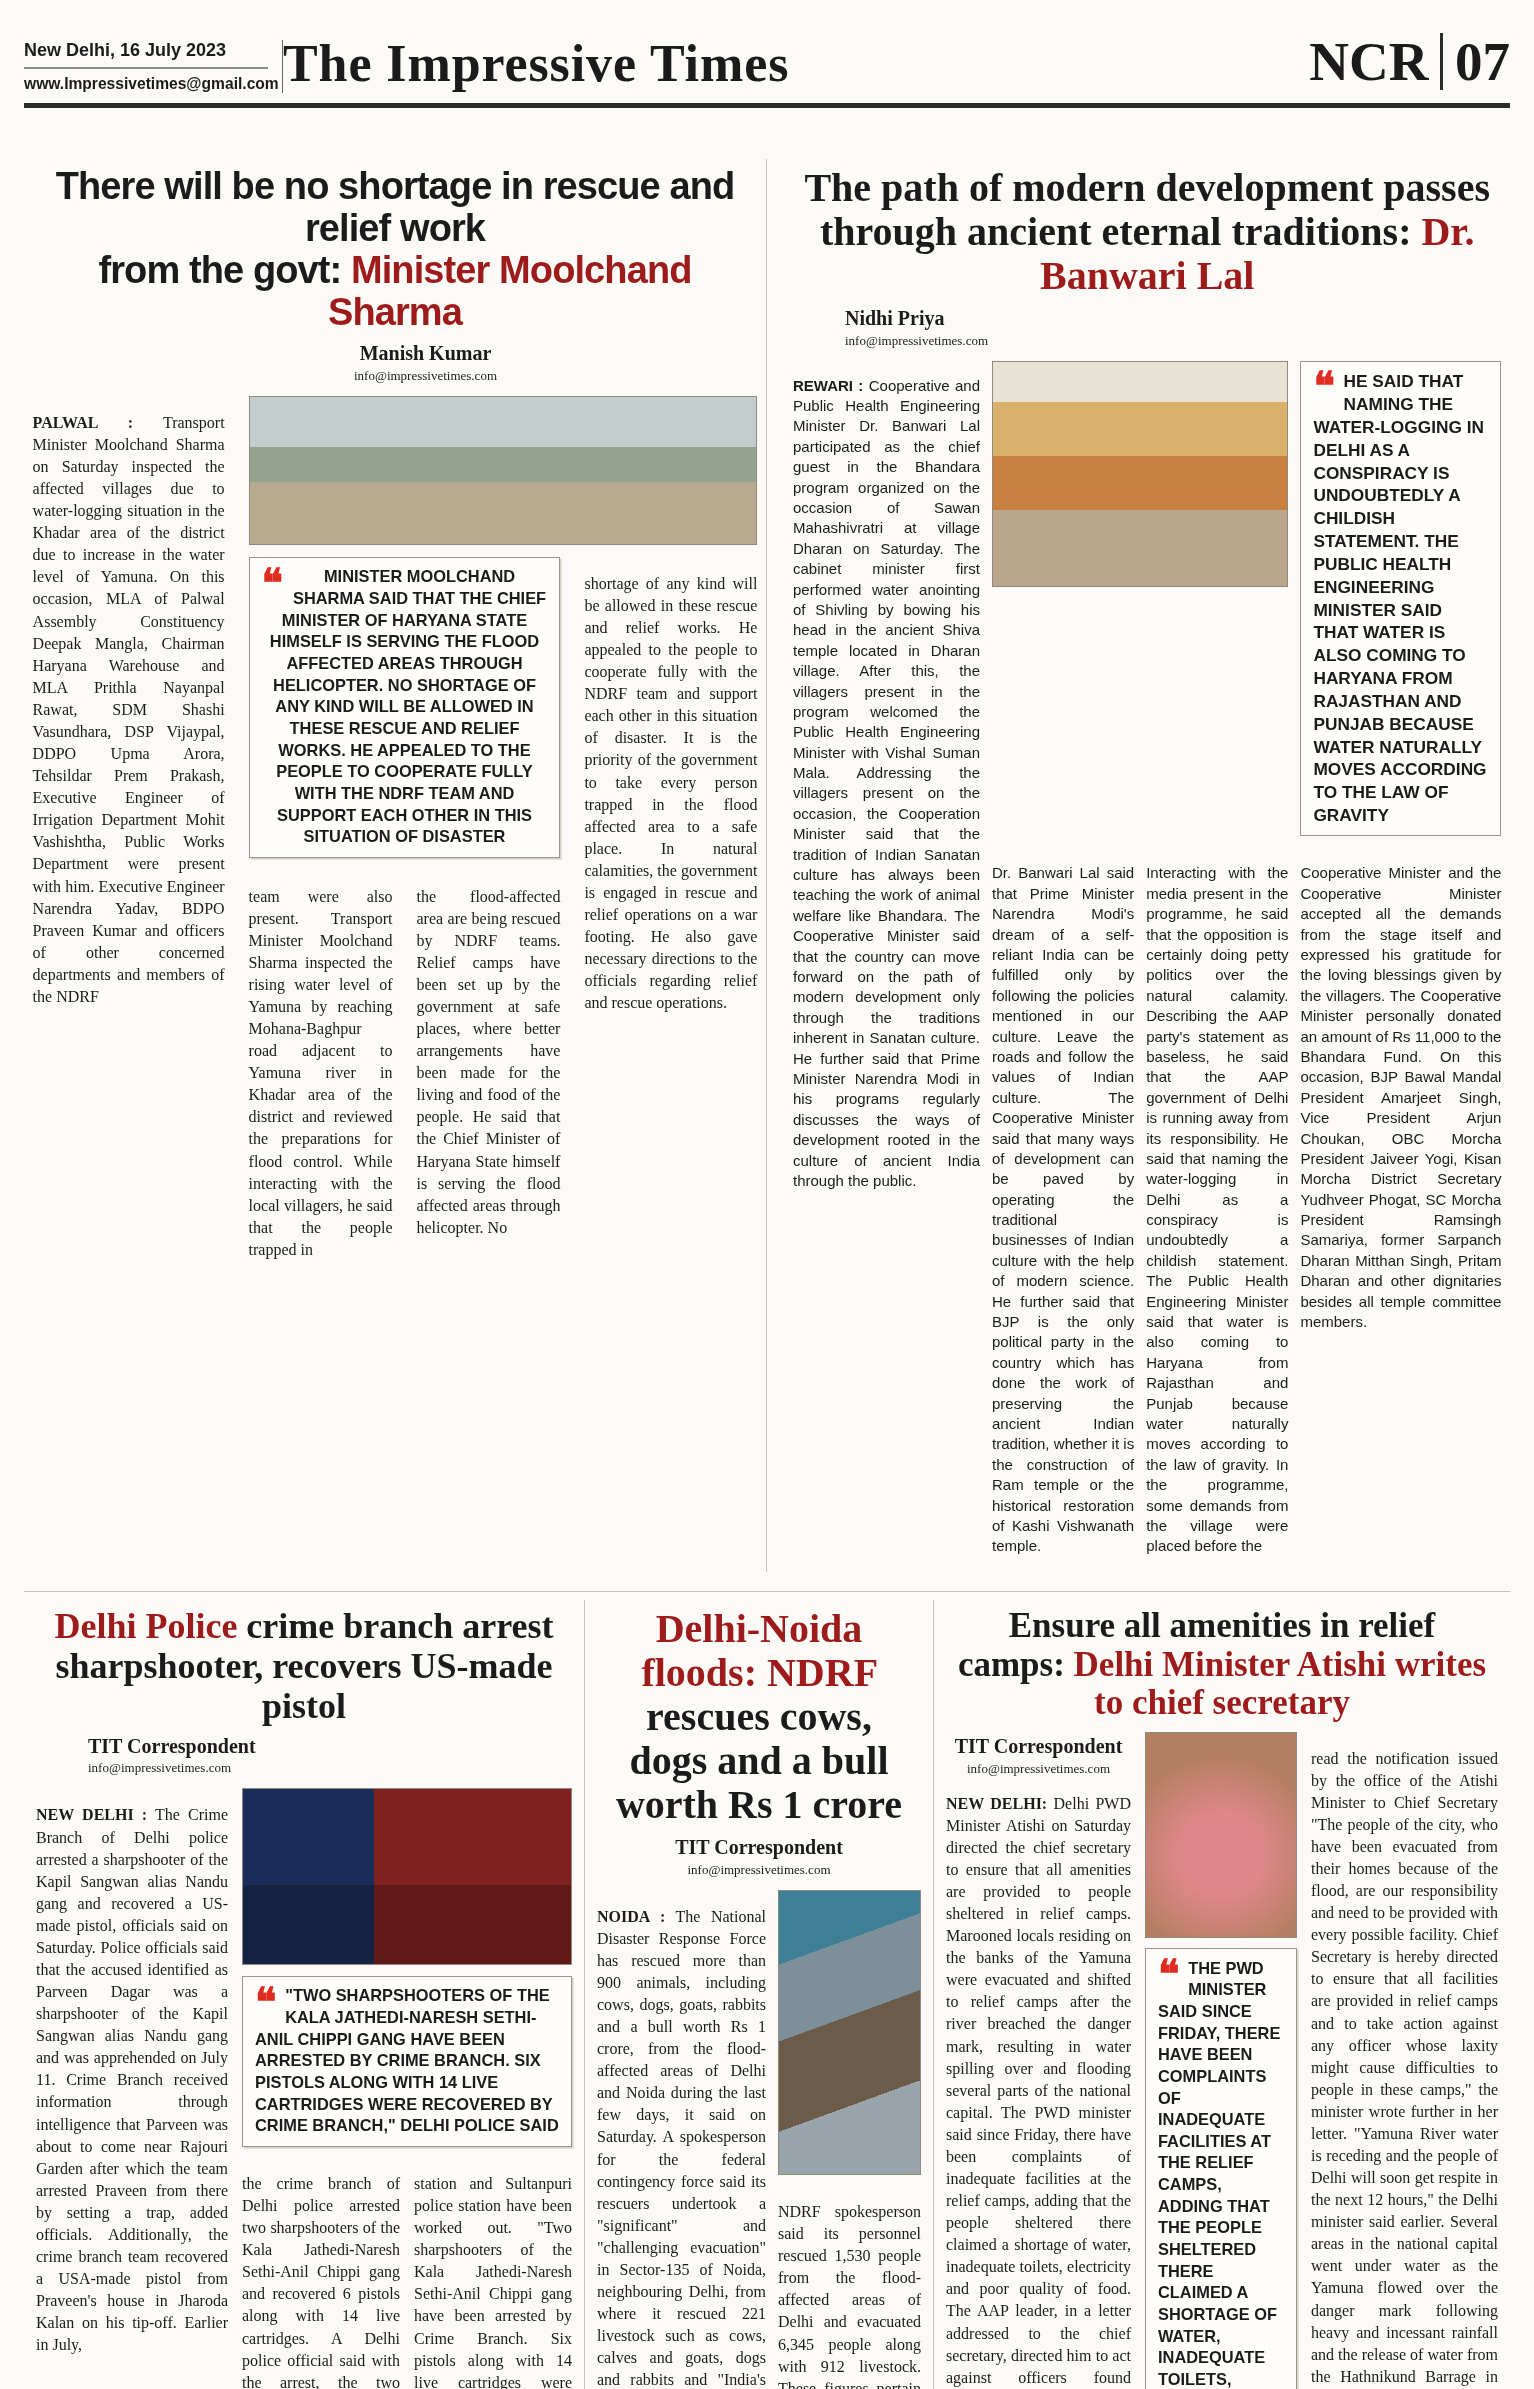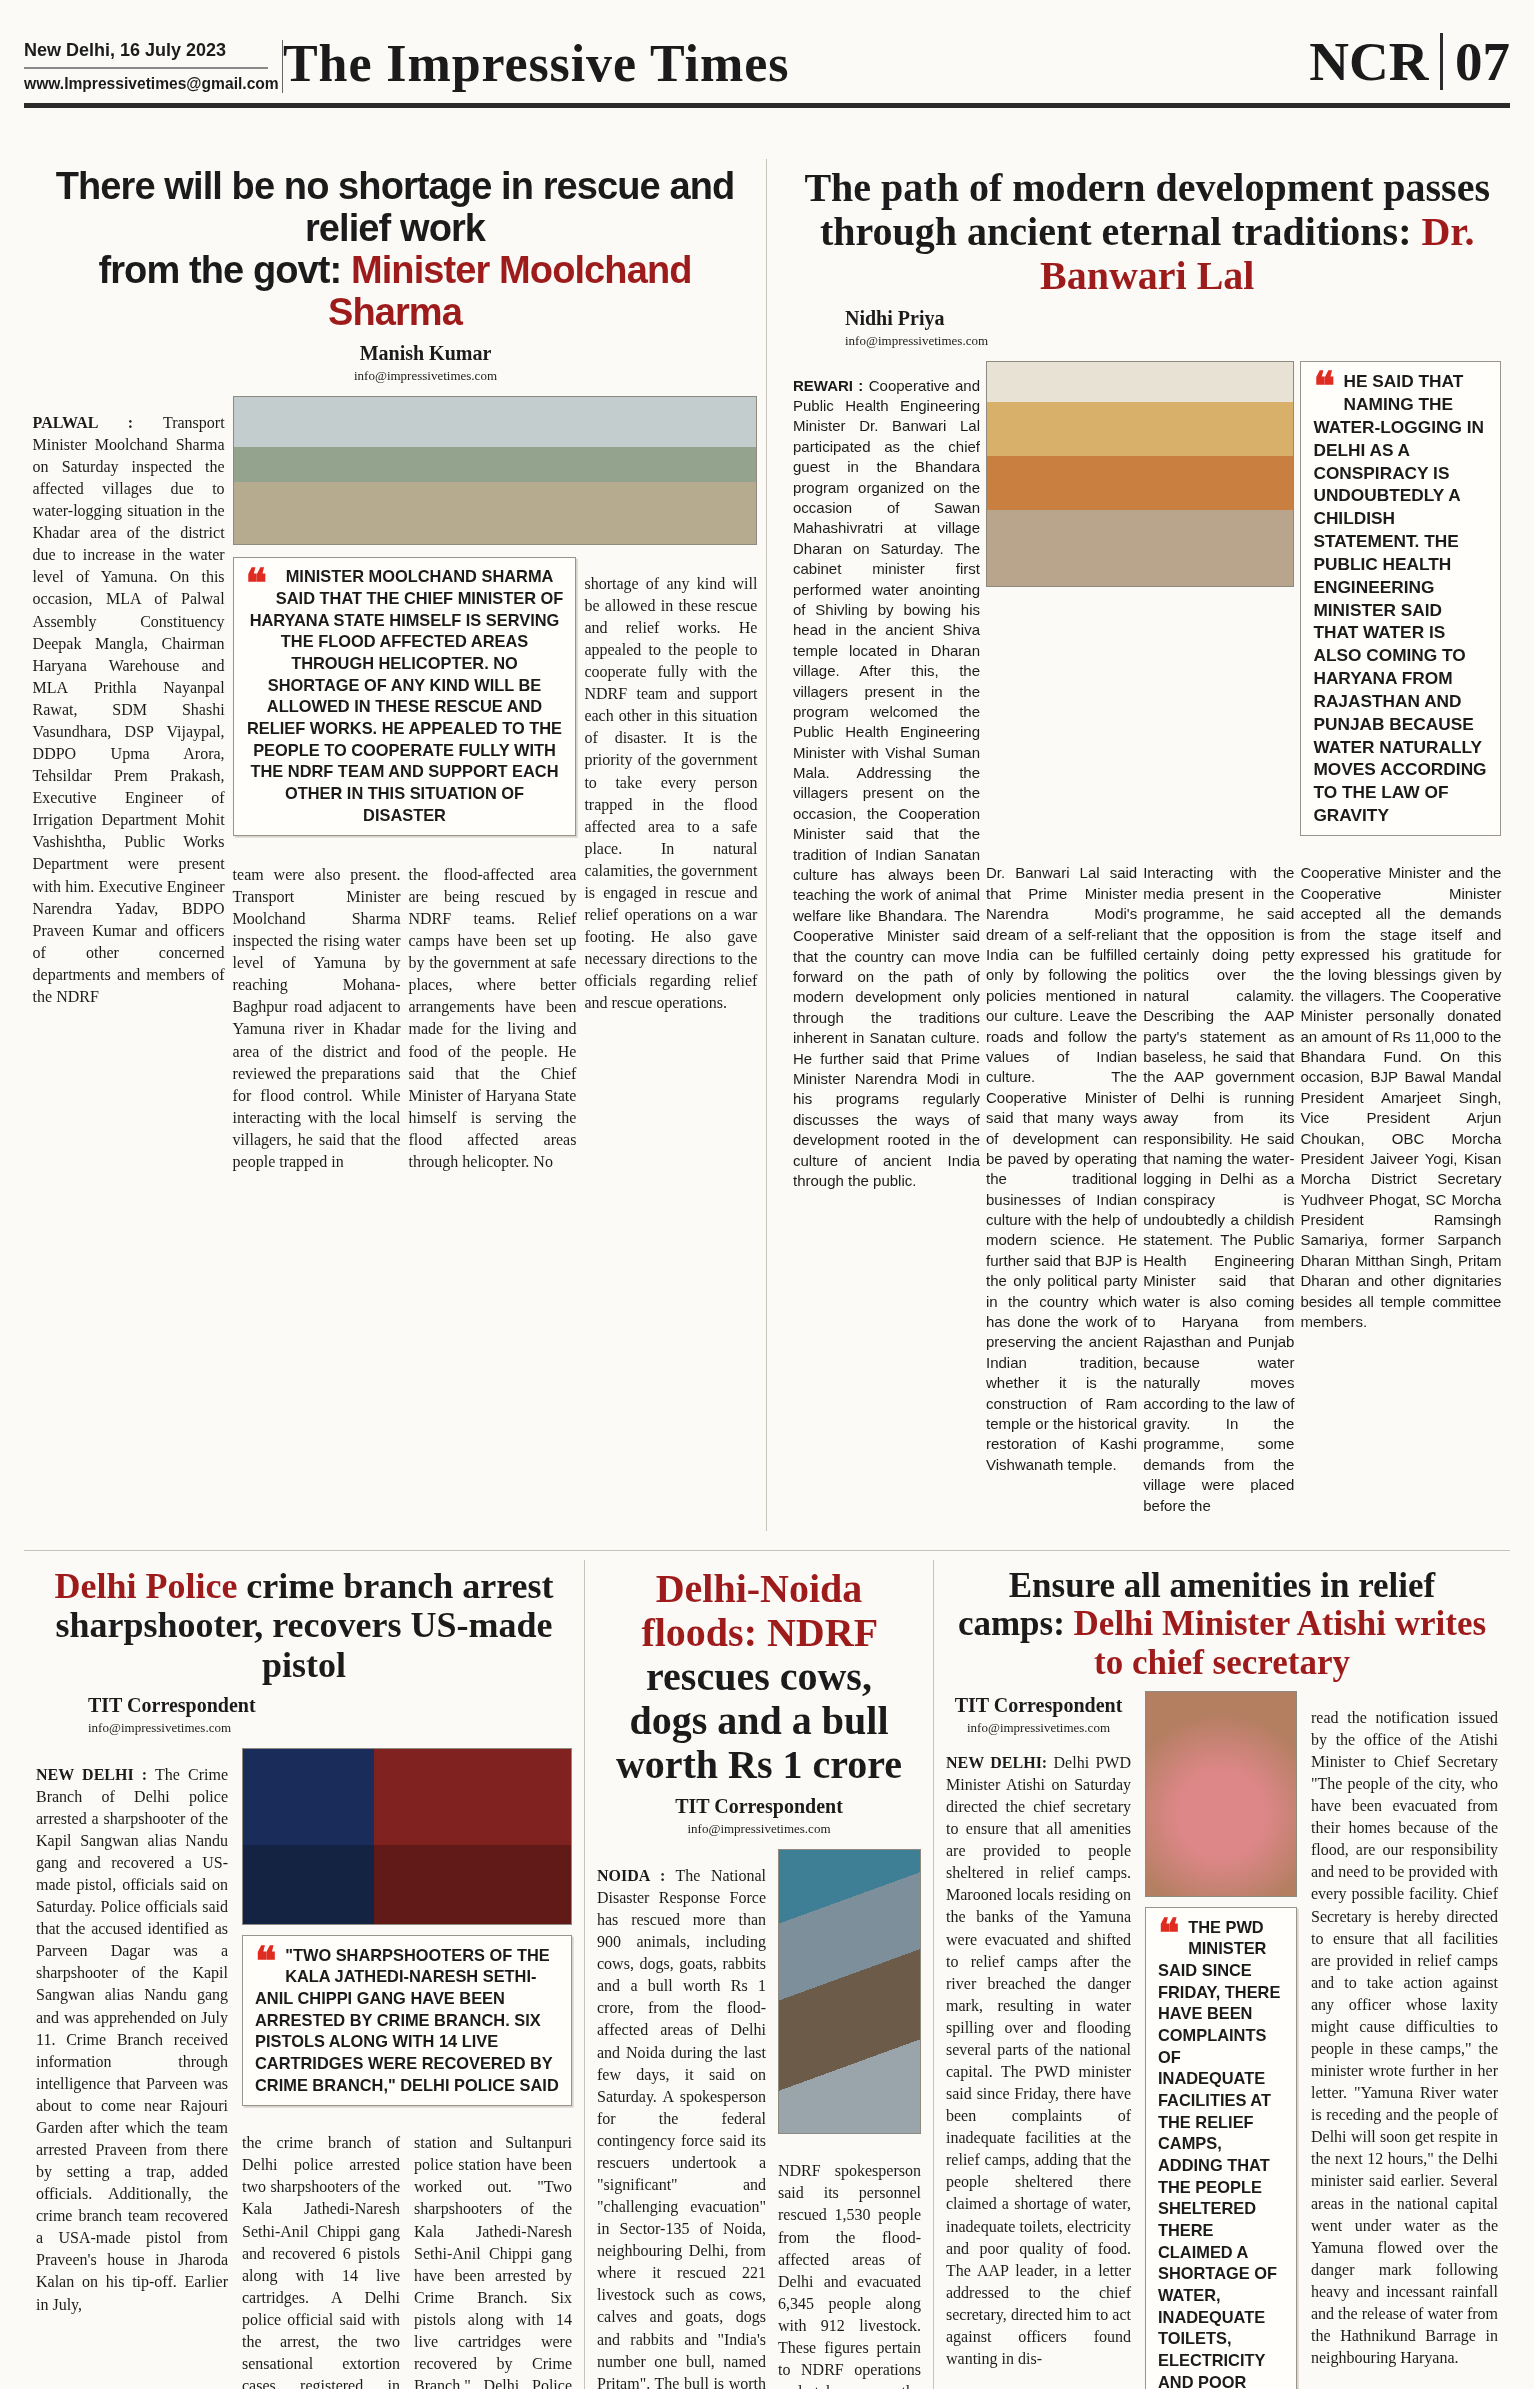--- a/index.html
+++ b/index.html
@@ -32,30 +32,30 @@
   .pq{border:0.9px solid #9a958c;background:#fffefb;box-shadow:1.7px 1.7px 0 #d8d4cb;
       padding:8.6px 12px;font:bold 16.4px/1.32 "Liberation Sans",sans-serif;text-align:center;}
   .pq .qmark{color:#e02b20;font-family:"DejaVu Serif",serif;font-size:40px;line-height:.55;
              float:left;margin:5.2px 8.6px 0 0;}
   .band{border-top:0.9px solid #c8c3ba;}
 
   
   .band1{display:grid;grid-template-columns:742px 1fr;padding:8.6px 0 14px;}
   .band1 > article{padding:0 8.6px;margin-top:43px;}
   .band1 > article + article{border-left:0.9px solid #c8c3ba;padding-left:26px;}
-  .a-mool .grid{display:grid;grid-template-columns:192px 1fr 1fr 173px;gap:12px 8px;}
+  .a-mool .grid{display:grid;grid-template-columns:192px 1fr 1fr 173px;gap:12px 24px;}
   .a-mool .c1{grid-column:1;grid-row:1/4;}
   .a-mool .ph{grid-column:2/5;grid-row:1;height:149px;
       background:linear-gradient(#c3cdcd 0 34%,#93a38d 34% 58%,#b6ab8e 58% 100%);}
   .a-mool .pq{grid-column:2/4;grid-row:2;}
   .a-mool .c4{grid-column:4;grid-row:2/4;}
   .a-mool .c2{grid-column:2;grid-row:3;}
   .a-mool .c3{grid-column:3;grid-row:3;}
 
-  .a-banw .grid{display:grid;grid-template-columns:187px 1fr 1fr 201px;gap:12px 6px;}
+  .a-banw .grid{display:grid;grid-template-columns:187px 1fr 1fr 201px;gap:12px 12px;}
   .a-banw .c1{grid-column:1;grid-row:1/3;}
   .a-banw .ph{grid-column:2/4;grid-row:1;height:226px;
       background:linear-gradient(#e8e2d4 0 18%,#d9b06a 18% 42%,#c97f3f 42% 66%,#b8a58c 66% 100%);}
   .a-banw .pqcell{grid-column:4;grid-row:1;}
   .a-banw .c2{grid-column:2;grid-row:2;}
   .a-banw .c3{grid-column:3;grid-row:2;}
   .a-banw .c4{grid-column:4;grid-row:2;}
   .pq-tall{text-align:left;font-size:17.3px;box-shadow:none;}
 
   

